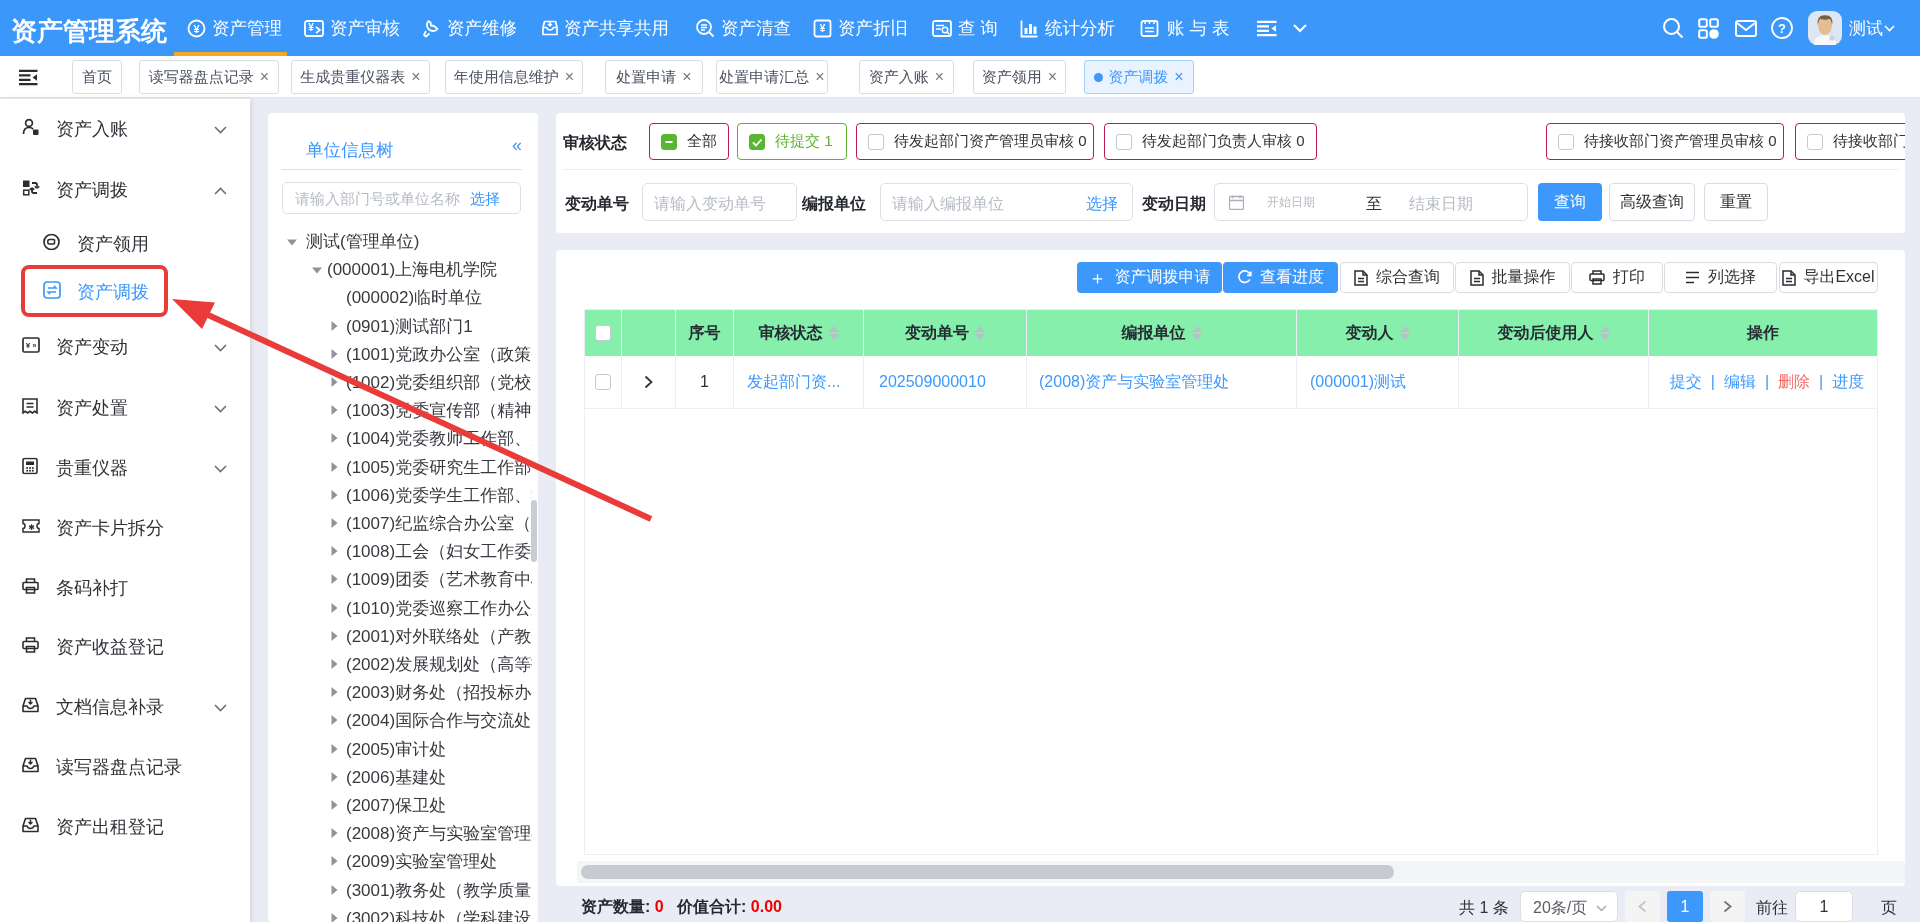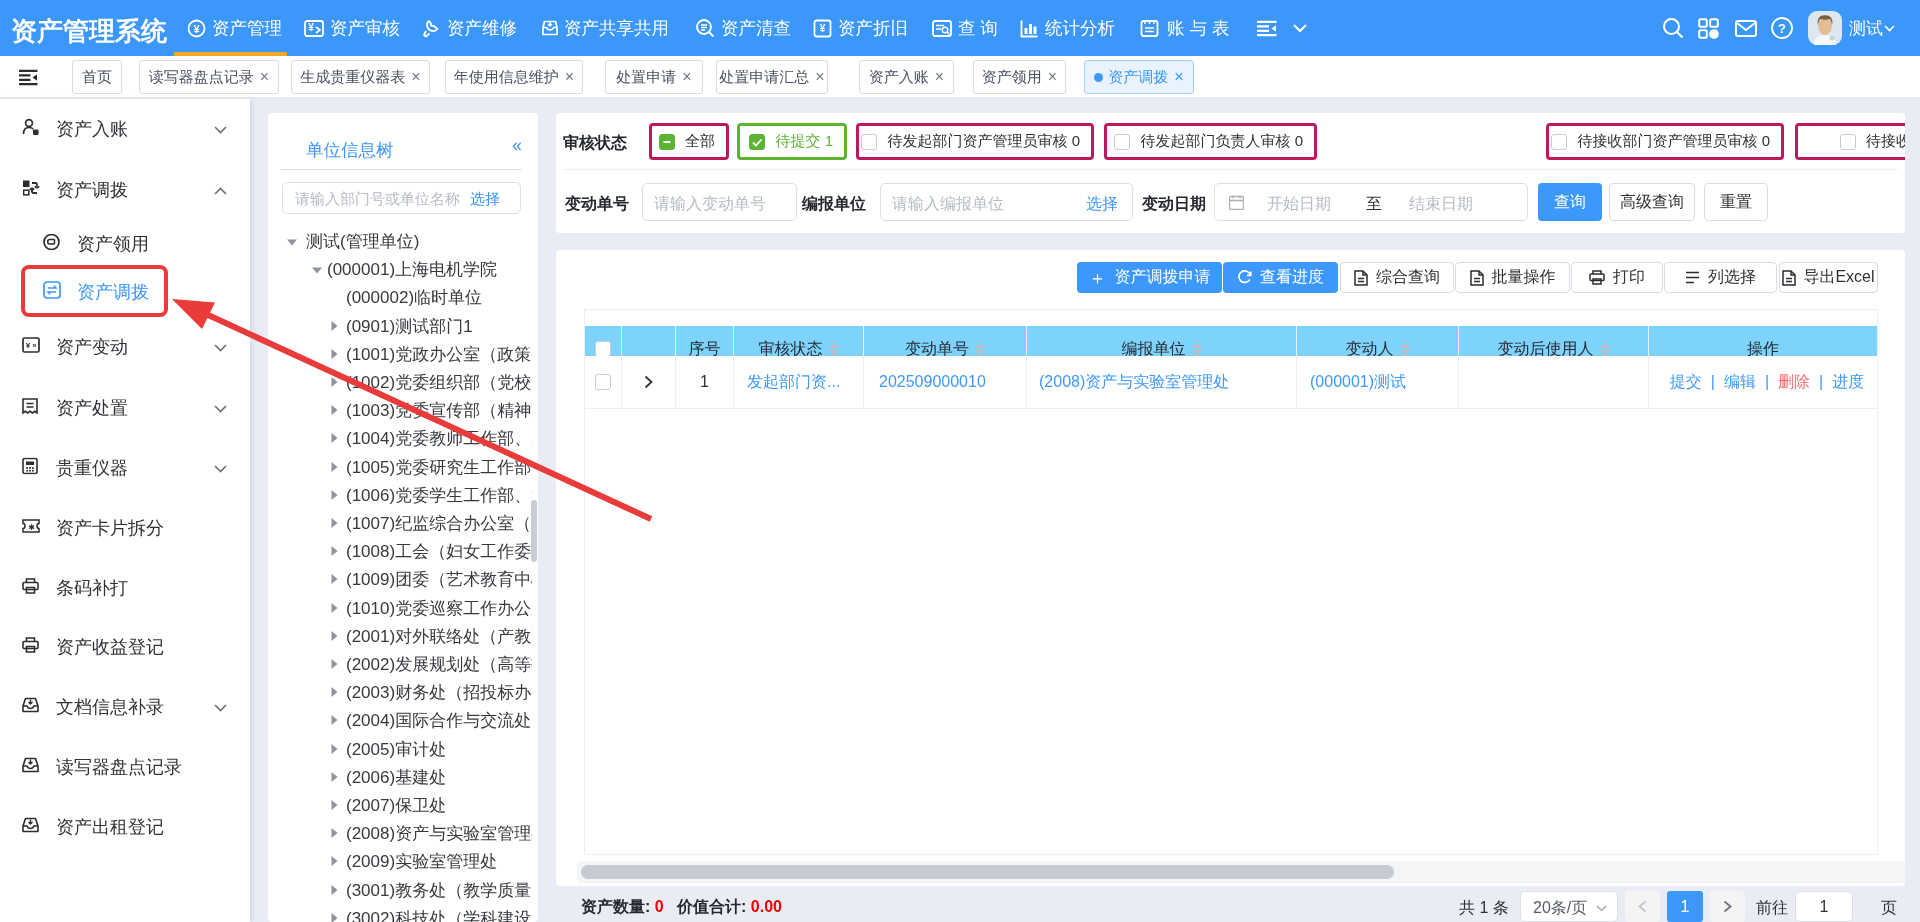--- a/index.html
+++ b/index.html
@@ -37,32 +37,32 @@
 #treesearch .sel { position:absolute; right:20px; top:7px; font-size:15px; color:#3d98fc; }
 #treelist { position:absolute; left:0; top:114px; width:264px; height:695px; overflow:hidden; }
 .trow { position:absolute; left:0; width:233px; height:28px; font-size:17px; color:#36393e; white-space:nowrap; }
 .trow .arr { position:absolute; top:50%; transform:translateY(-50%); }
 .trow .t { position:absolute; top:50%; transform:translateY(-50%); }
 #treescroll { position:absolute; left:531px; top:500px; width:6px; height:62px; background:#c9ccd3; border-radius:3px; z-index:5; }
 
 #filtercard { position:absolute; left:556px; top:113px; width:1349px; height:120px; background:#fff; border-radius:4px; overflow:hidden; }
 #tablecard  { position:absolute; left:556px; top:250px; width:1349px; height:636px; background:#fff; border-radius:4px; }
 .flabel { font-weight:bold; font-size:16px; color:#25282e; }
-.cbbtn { position:absolute; top:10px; height:37px; border:3px solid #be185d; border-radius:4px; background:#fff; display:flex; align-items:center; gap:10px; padding:0 11px; font-size:15px; color:#303133; white-space:nowrap;justify-content:flex-end; }
+.cbbtn { position:absolute; top:10px; height:37px; border:1px solid #be185d; border-radius:4px; background:#fff; display:flex; align-items:center; gap:10px; padding:0 11px; font-size:15px; color:#303133; white-space:nowrap; }
 .cbbtn .box { width:16px; height:16px; border-radius:3px; border:1px solid #c6cad1; background:#fff; position:relative; flex-shrink:0; }
 .cbbtn.checked .box { background:#5cb531; border-color:#5cb531; }
 .cbbtn.green { border-color:#5cb531; color:#5cb531; }
 .inp { position:absolute; border:1px solid #dcdfe6; border-radius:5px; background:#fff; }
 .ph { color:#b6bbc4; }
 .btn { position:absolute; display:flex; align-items:center; justify-content:center; border-radius:4px; font-size:16px; white-space:nowrap; }
 .btn.blue { background:#3d98fc; color:#fff; }
 .btn.plain { background:#fff; border:1px solid #d8dce4; color:#303133; }
 
 #tbl { position:absolute; left:28px; top:59px; width:1294px; height:546px; border:1px solid #ebeef5; }
-.th { position:absolute; top:16px; height:46px; background:#7dd3fc; border-right:1px solid #ebeef5; display:flex; align-items:center; justify-content:center; font-size:16px; font-weight:normal; color:#272b33; gap:6px; }
+.th { position:absolute; top:0; height:46px; background:#86efac; border-right:1px solid #ebeef5; display:flex; align-items:center; justify-content:center; font-size:16px; font-weight:bold; color:#272b33; gap:6px; }
 .td { position:absolute; top:46px; height:53px; background:#fff; border-right:1px solid #ebeef5; border-bottom:1px solid #ebeef5; display:flex; align-items:center; justify-content:center; font-size:16px; color:#303133; }
 .blue { color:#3d98fc; }
 .cb16 { width:16px; height:16px; border:1px solid #c6cad1; border-radius:3px; background:#fff; }
 .sorter { display:inline-flex; flex-direction:column; gap:2px; }
 .sorter i { width:0; height:0; border-left:5px solid transparent; border-right:5px solid transparent; display:block; }
 .sorter .up { border-bottom:6px solid #b9bec7; }
 .sorter .dn { border-top:6px solid #b9bec7; }
 
 #hscroll { position:absolute; left:21px; top:611px; width:1328px; height:22px; background:#f4f5f6; border-radius:2px; }
 #hthumb { position:absolute; left:4px; top:4px; width:813px; height:14px; background:#c7cbd1; border-radius:7px; }
@@ -530,21 +530,21 @@
   <div class="inp" style="left:324px; top:70px; width:253px; height:38px;">
         <span class="ph" style="position:absolute; left:11px; top:10px; font-size:16px;">请输入编报单位</span>
         <span style="position:absolute; right:14px; top:10px; font-size:16px; color:#3d98fc;">选择</span>
       </div>
   <div class="flabel" style="position:absolute; left:586px; top:81px;">变动日期</div>
   <div class="inp" style="left:658px; top:70px; width:314px; height:38px;">
     <svg width="15" height="15" viewBox="0 0 15 15" style="position:absolute; left:14px; top:11px;">
           <rect x="0.5" y="1.5" width="14" height="13" rx="1.5" fill="none" stroke="#aab0ba" stroke-width="1.3"></rect>
           <path d="M4 0.5 v3 M11 0.5 v3 M0.5 5.5 h14" stroke="#aab0ba" stroke-width="1.3"></path>
         </svg>
-    <span class="ph" style="position:absolute; left:52px; top:10px; font-size:16px;">开始日期</span>
+    <span class="ph" style="position:absolute; left:52px; top:10px; font-size:12px;">开始日期</span>
     <span style="position:absolute; left:151px; top:10px; font-size:16px; color:#2f3237;">至</span>
     <span class="ph" style="position:absolute; left:194px; top:10px; font-size:16px;">结束日期</span>
   </div>
   <div class="btn blue" style="left:982px; top:70px; width:64px; height:38px;">查询</div>
   <div class="btn plain" style="left:1053px; top:70px; width:86px; height:38px;">高级查询</div>
   <div class="btn plain" style="left:1148px; top:70px; width:64px; height:38px;">重置</div>
 </div>
 <div id="tablecard">
   <div class="btn blue" style="left:521px; top:12px; width:145px; height:31px; gap:8px;"><span style="font-size:18px; font-weight:normal;">＋</span>资产调拨申请</div>
   <div class="btn blue" style="left:667px; top:12px; width:115px; height:31px; gap:8px;"><svg width="15" height="15" viewBox="0 0 15 15">

